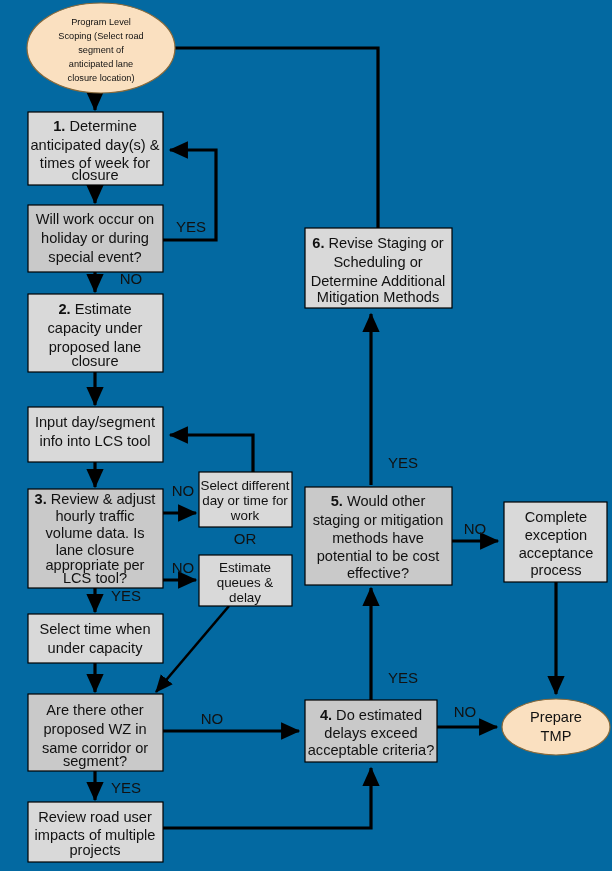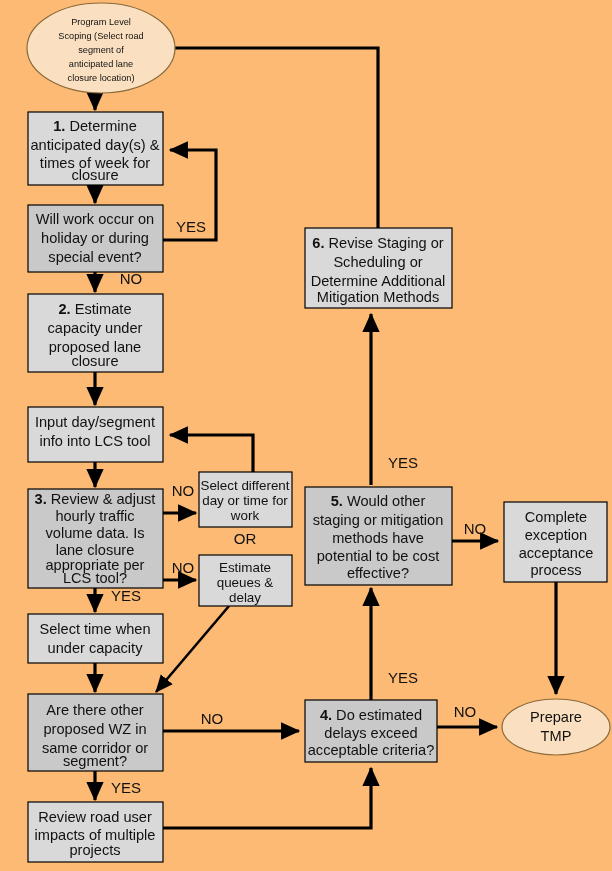--- a/index.html
+++ b/index.html
@@ -11,21 +11,21 @@
   body {
     width: 612px;
     height: 871px;
     font-family: "Liberation Sans", sans-serif;
     overflow: hidden;
   }
   #flowchart-root {
     position: relative;
     width: 612px;
     height: 871px;
-    background: #fdba74;
+    background: #0369a1;
   }
   svg#flow-svg {
     display: block;
     width: 612px;
     height: 871px;
   }
   .node-box {
     stroke: #000000;
     stroke-width: 1.2;
   }

